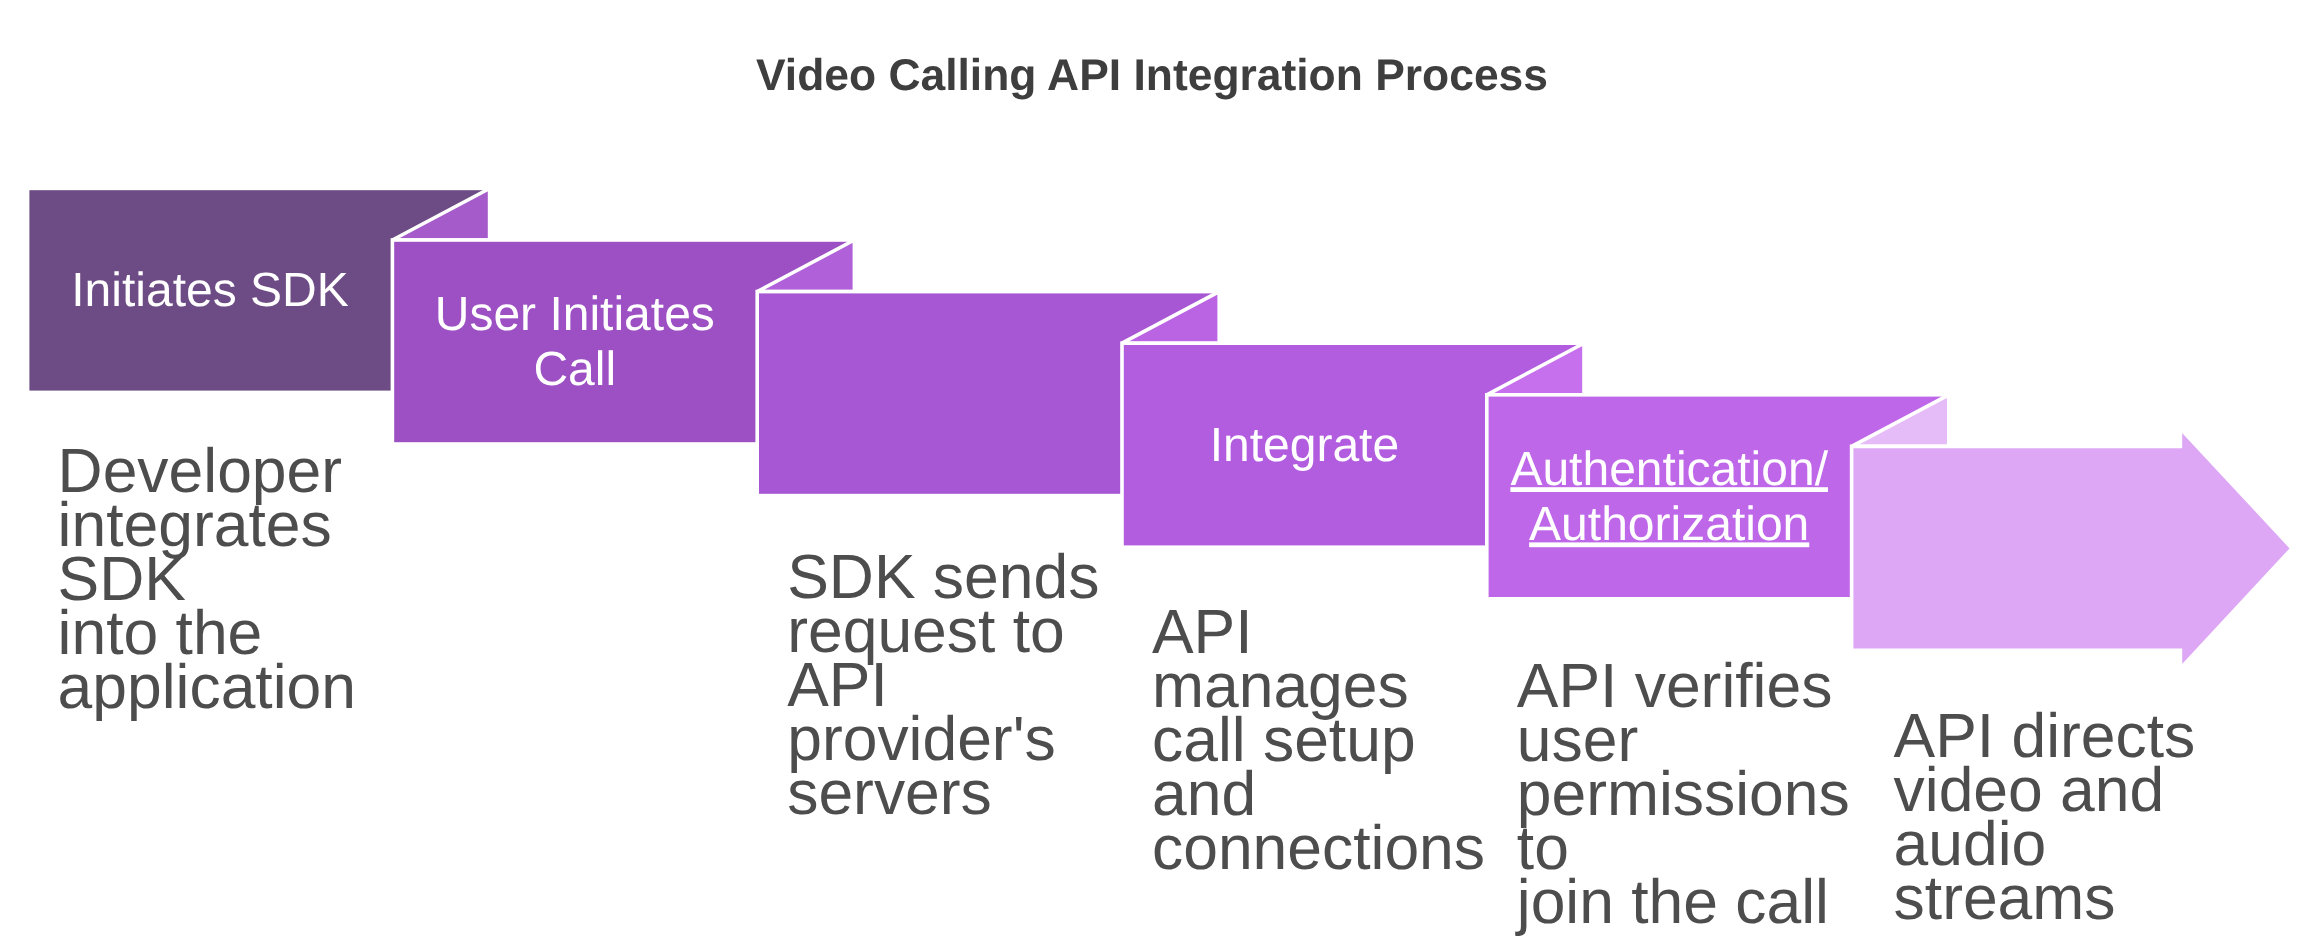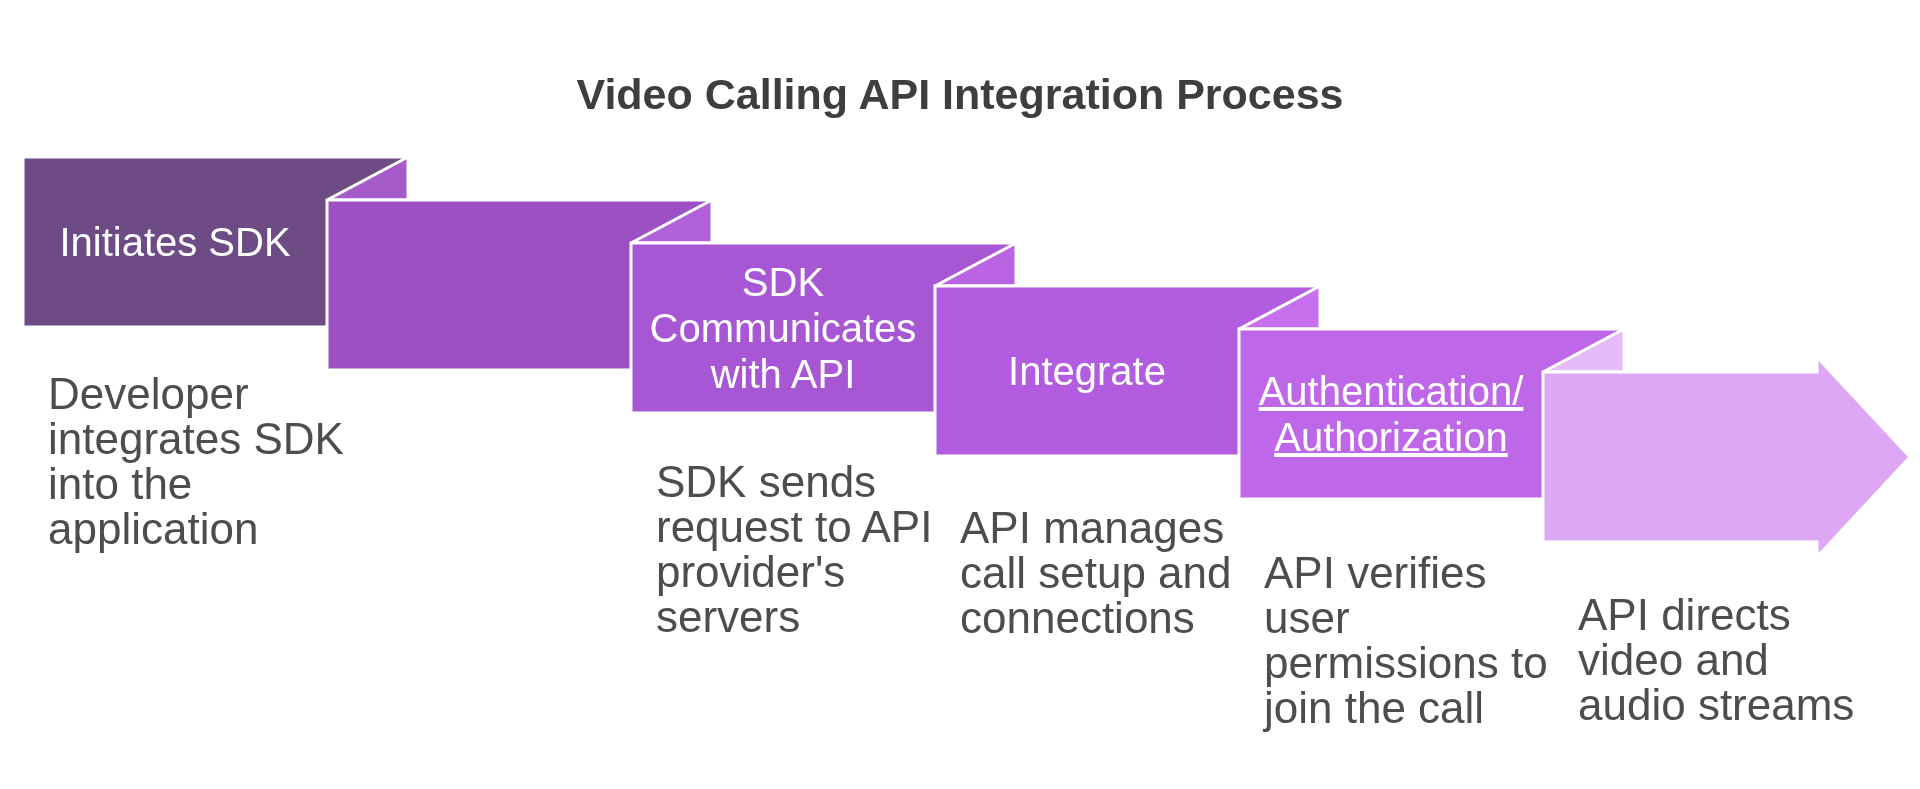--- a/index.html
+++ b/index.html
@@ -9,44 +9,43 @@
     height: 789px;
     background: #ffffff;
     overflow: hidden;
     font-family: "Liberation Sans", sans-serif;
   }
   .diagram-title {
     position: absolute;
     left: 0; top: 42px;
     width: 1920px;
     text-align: center;
-    font-size: 43px;
+    font-size: 37px;
     font-weight: 700;
     color: #3e3e3e;
     letter-spacing: 0px;
-    margin-top: 28px;
   }
   .shapes-layer { position: absolute; left: 0; top: 0; }
   .shape { stroke: #ffffff; stroke-width: 3; stroke-linejoin: miter; }
   .step-label {
     position: absolute;
     display: flex;
     align-items: center;
     justify-content: center;
     text-align: center;
     white-space: pre-line;
     color: #ffffff;
     font-size: 40px;
     line-height: 46px;
   }
   .step-desc {
     position: absolute;
     white-space: pre-line;
     color: #4d4d4d;
-    font-size: 44px;
+    font-size: 52px;
     line-height: 45px;
     text-align: left;
   }
 </style>
 </head>
 <body>
 
 <div class="canvas">
 
   <div class="diagram-title" style="color: rgb(62, 62, 62);">Video Calling API Integration Process</div>
@@ -70,23 +69,22 @@
     <polygon class="shape" points="1320,286 1320,329 1239,329" fill="#c670ee"></polygon>
 
     <rect class="shape" x="1239" y="329" width="385" height="170" fill="#bf67e9"></rect>
 
     <polygon class="shape" points="1624,329 1624,372 1543,372" fill="#e5bbf8"></polygon>
 
     <polygon class="shape" points="1543,372 1817,372 1817,357 1910,457 1817,557 1817,542 1543,542" fill="#dda7f5"></polygon>
   </svg>
 
   <div class="step-label" style="left: 23px; top: 157px; width: 304px; height: 170px; color: rgb(255, 255, 255);">Initiates SDK</div>
-  <div class="step-label" style="left: 631px; top: 243px; width: 304px; height: 170px; color: rgb(255, 255, 255);">SDK
-Communicates
-with API</div>
+  <div class="step-label" style="left: 327px; top: 200px; width: 304px; height: 170px; color: rgb(255, 255, 255);">User Initiates
+Call</div>
   <div class="step-label" style="left: 935px; top: 286px; width: 304px; height: 170px; color: rgb(255, 255, 255);">Integrate</div>
   <div class="step-label" style="left: 1239px; top: 329px; width: 304px; height: 170px; color: rgb(255, 255, 255); text-decoration: underline;">Authentication/
 Authorization</div>
 
   <div class="step-desc" style="left: 48px; top: 371px; width: 300px; color: rgb(77, 77, 77);">Developer
 integrates SDK
 into the
 application</div>
   <div class="step-desc" style="left: 656px; top: 459px; width: 300px; color: rgb(77, 77, 77);">SDK sends
 request to API

